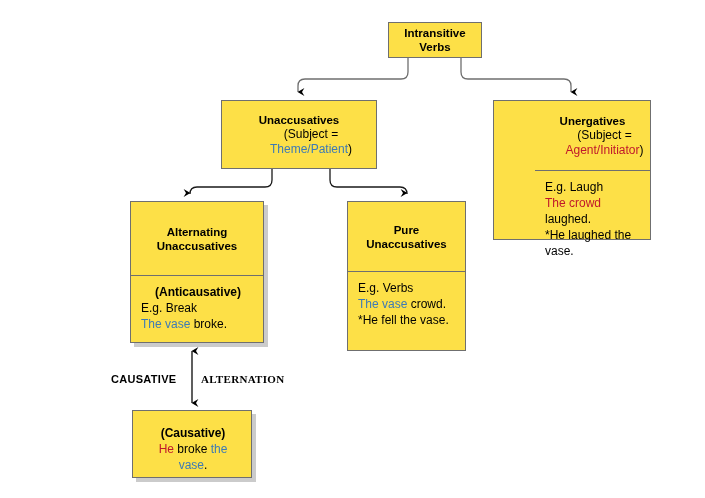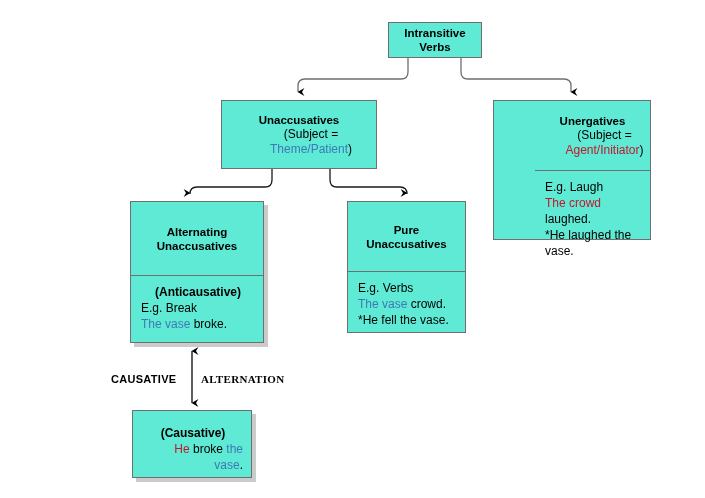--- a/index.html
+++ b/index.html
@@ -19,21 +19,21 @@
     position: absolute;
     left: 0;
     top: 0;
     width: 705px;
     height: 498px;
     pointer-events: none;
   }
   .node {
     position: absolute;
     box-sizing: border-box;
-    background: #5eead4;
+    background: #fde047;
     border: 1px solid #6f6f6f;
     z-index: 2;
   }
   .node.shadowed {
     box-shadow: 4px 4px 0 0 rgba(140,140,140,0.45);
   }
   .node-head {
     box-sizing: border-box;
     text-align: center;
     font-weight: bold;
@@ -139,35 +139,35 @@
       <div>Alternating</div>
       <div>Unaccusatives</div>
     </div>
     <div class="node-body">
       <div class="centered">(Anticausative)</div>
       <div>E.g. Break</div>
       <div><span class="blue">The vase</span><span> broke.</span></div>
     </div>
   </div>
 
-  <div class="node" style="left:347px; top:201px; width:119px; height:132px;">
+  <div class="node" style="left:347px; top:201px; width:119px; height:150px;">
     <div class="node-head with-divider" style="height:70px;">
       <div>Pure</div>
       <div>Unaccusatives</div>
     </div>
     <div class="node-body">
       <div>E.g. Verbs</div>
       <div><span class="blue">The vase</span><span> crowd.</span></div>
       <div>*He fell the vase.</div>
     </div>
   </div>
 
   <div class="alt-label" style="left:111px; top:373px;">CAUSATIVE</div>
   <div class="alt-label" style="left:201px; top:373px;font-family:Liberation Serif, serif;">ALTERNATION</div>
 
   <div class="node shadowed" style="left:132px; top:410px; width:120px; height:68px;">
     <div class="node-body" style="padding-top:14px;">
       <div class="centered">(Causative)</div>
-      <div style="text-align:right;"><span class="red">He</span><span> broke </span><span class="blue">the vase</span><span>.</span></div>
+      <div style="text-align:center;"><span class="red">He</span><span> broke </span><span class="blue">the vase</span><span>.</span></div>
     </div>
   </div>
 
 </div>
 
 </body></html>

